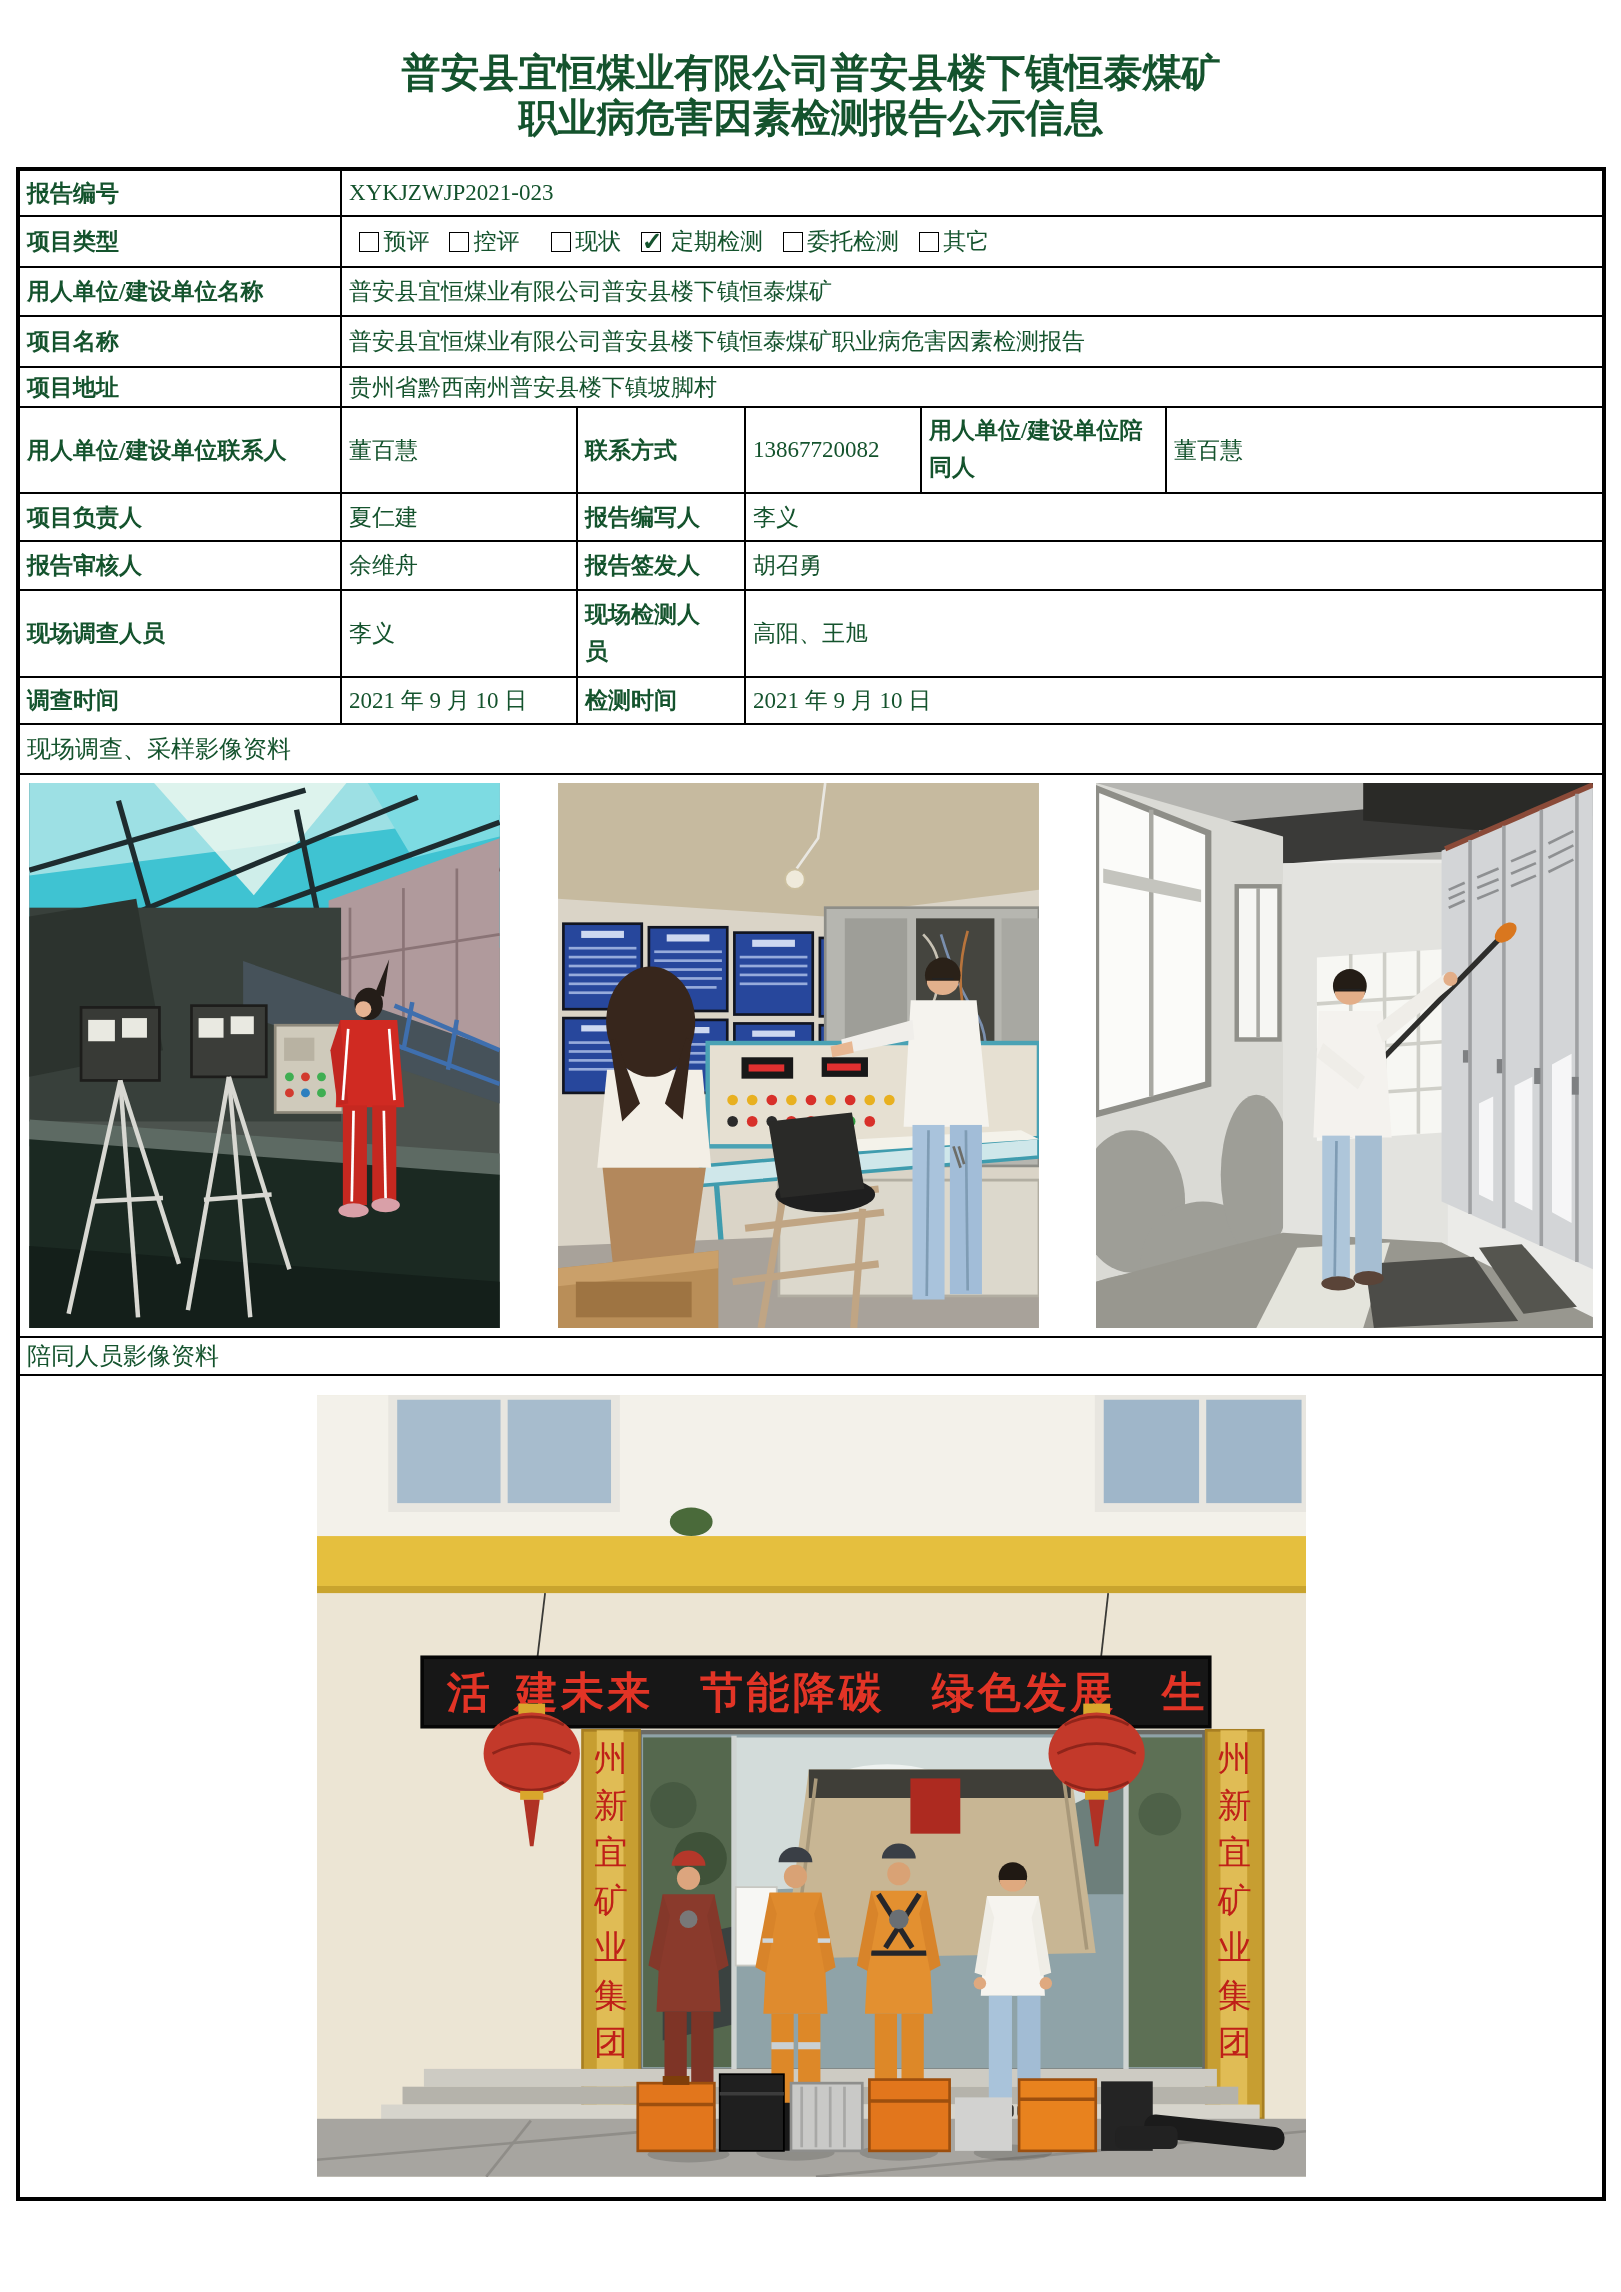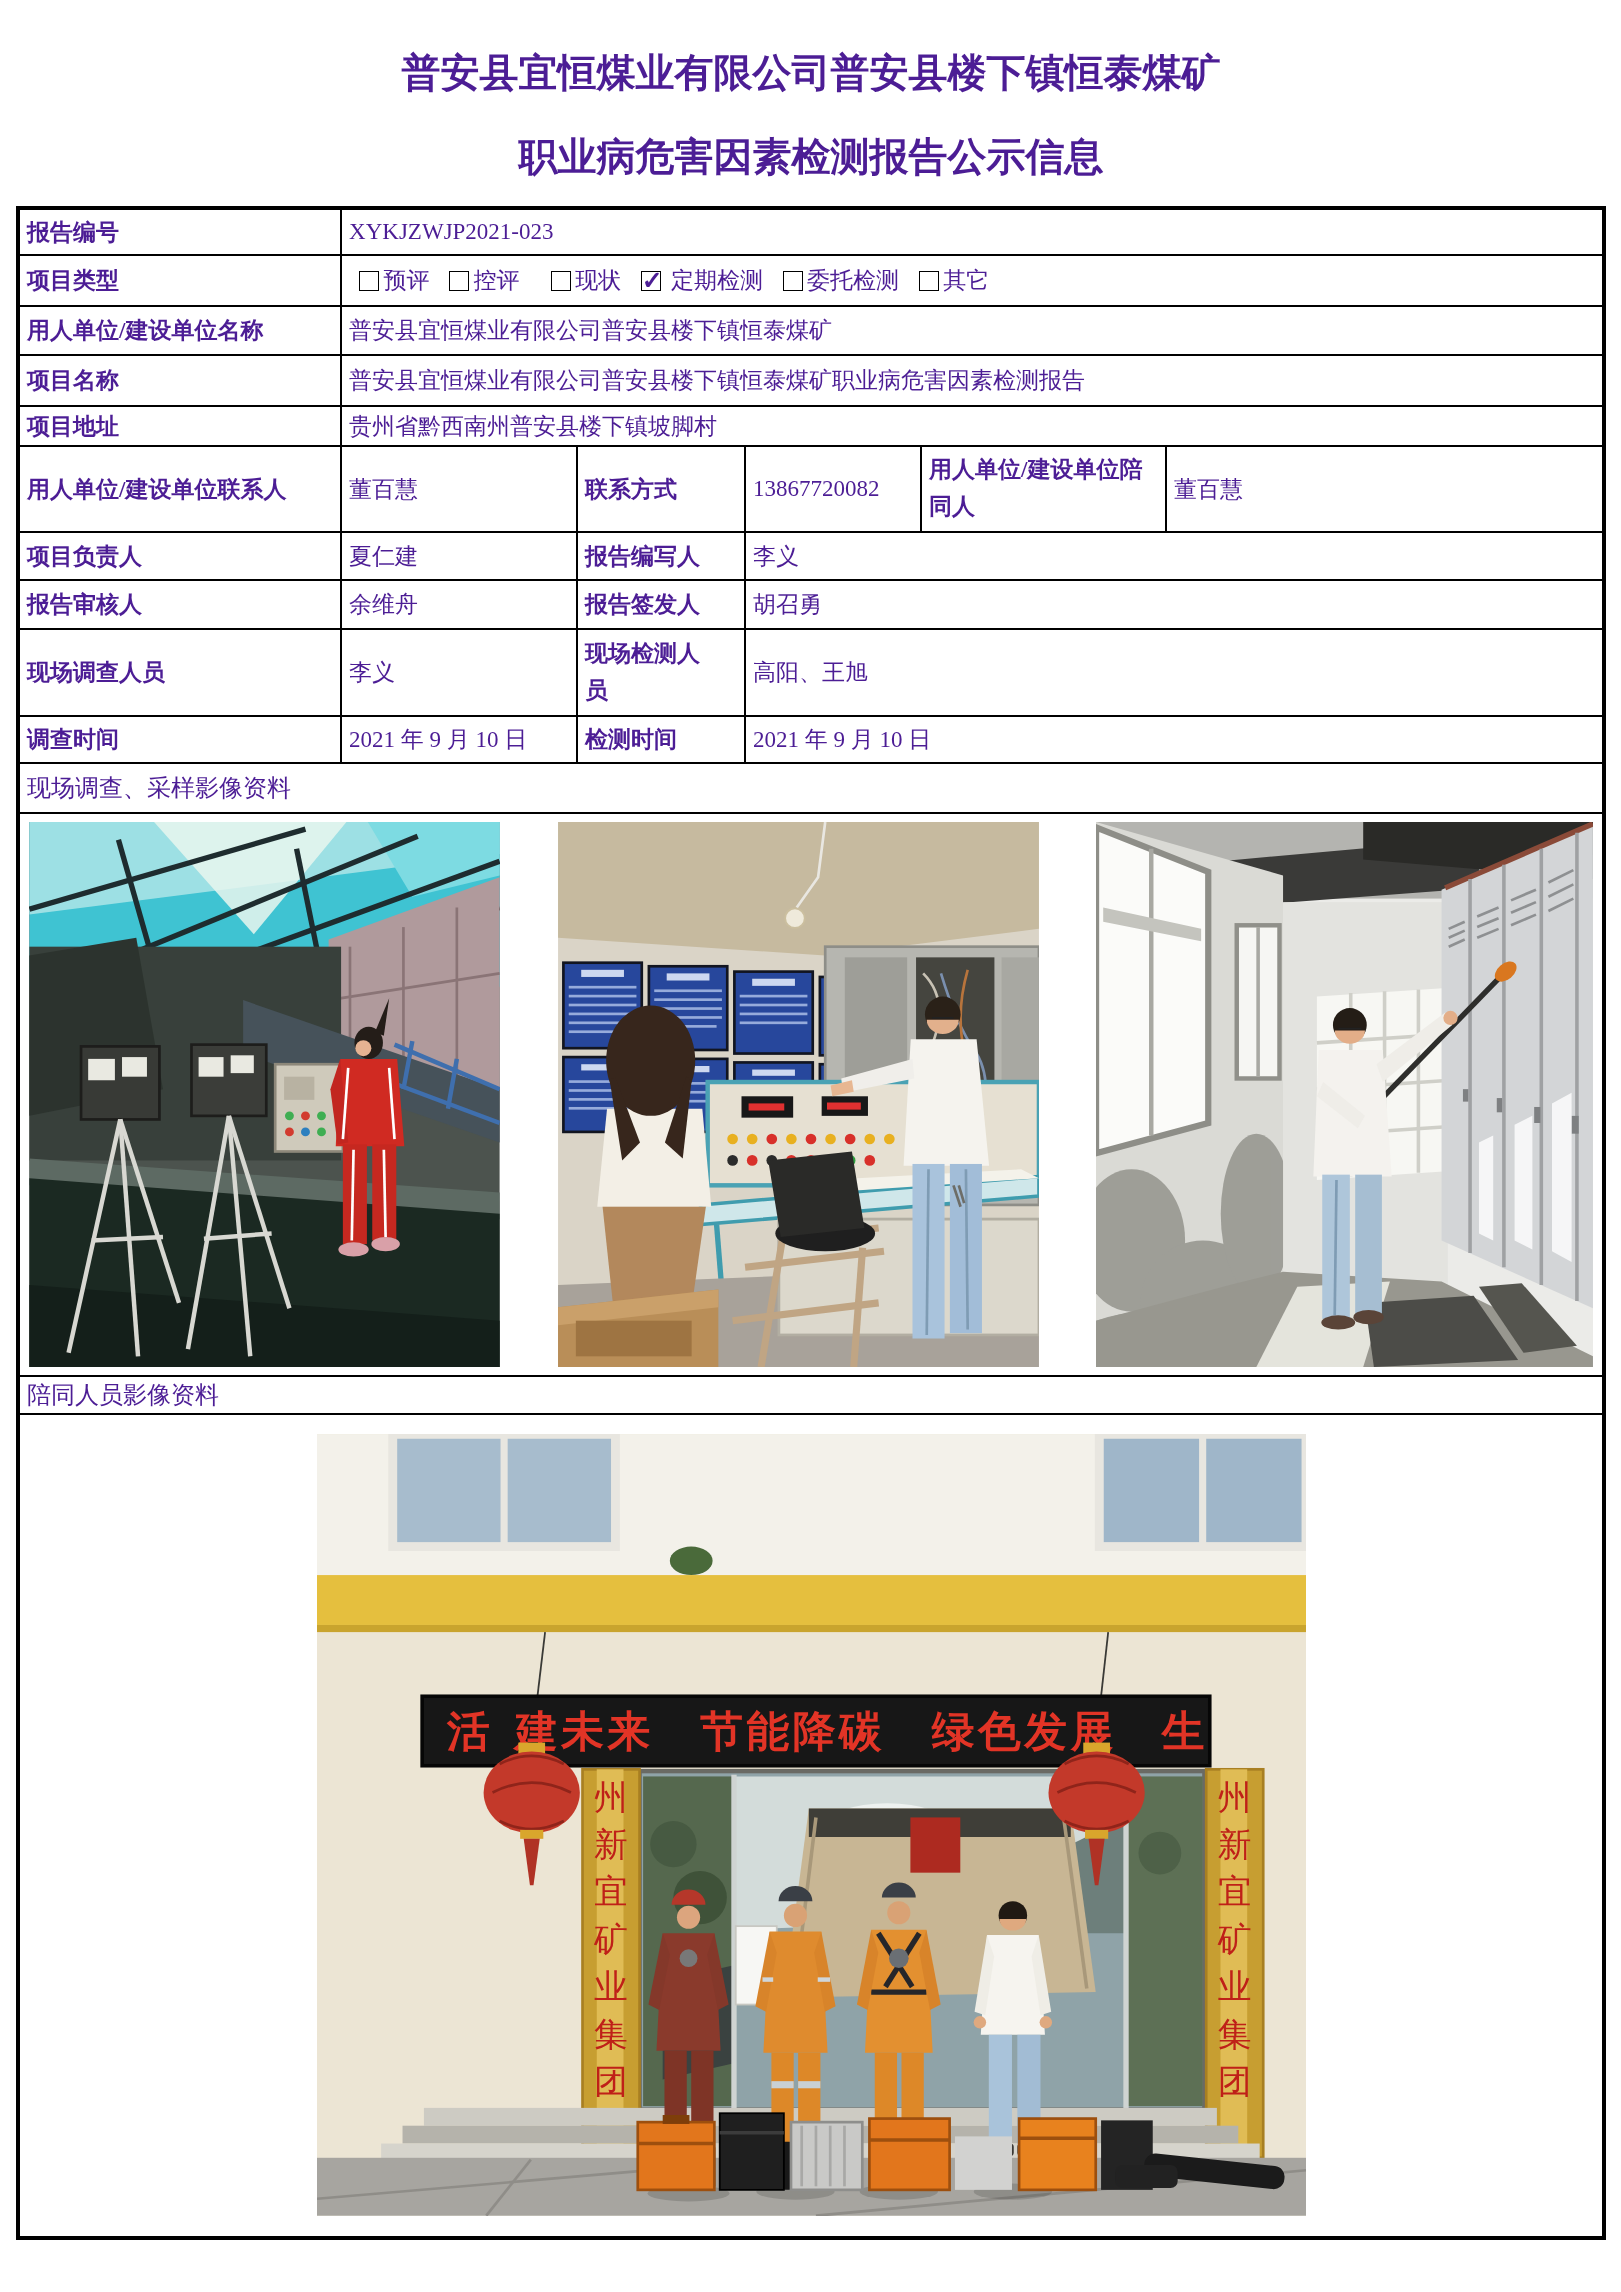--- a/index.html
+++ b/index.html
@@ -1,20 +1,20 @@
 <!DOCTYPE html>
 <html style="font-size:14.3px"><head>
 <meta charset="utf-8">
 <style>
   html,body{margin:0;padding:0;background:#fff;}
   .page{width:1622px;height:2293px;background:#fff;position:relative;overflow:hidden;
-        font-family:"Liberation Serif","DejaVu Serif",serif;color:#4c1d95;border-radius:32px;}
+        font-family:"Liberation Serif","DejaVu Serif",serif;color:#14532d;border-radius:32px;}
   .titles{padding-top:50px;}
   .title{font-size:39px;font-weight:bold;text-align:center;margin:0;line-height:45px;}
-  .title+.title{margin-top:39px;}
+  .title+.title{}
   table.report{border-collapse:collapse;table-layout:fixed;width:1586px;margin:27px auto 0 auto;
                border:4.5px solid #000;}
   td{border:2.7px solid #000;text-align:left;vertical-align:middle;font-size:23px;
      padding:1.8px 7.1px;overflow:hidden;}
   td.lbl{font-weight:bold;}
   td.sec{font-weight:normal;font-size:24px;}
   .narrow{display:inline-block;max-width:127px;line-height:1.6;}
   .wraplbl{display:inline-block;max-width:214px;line-height:1.6;}
   
   .opt{white-space:nowrap;margin:0 9.8px;}

